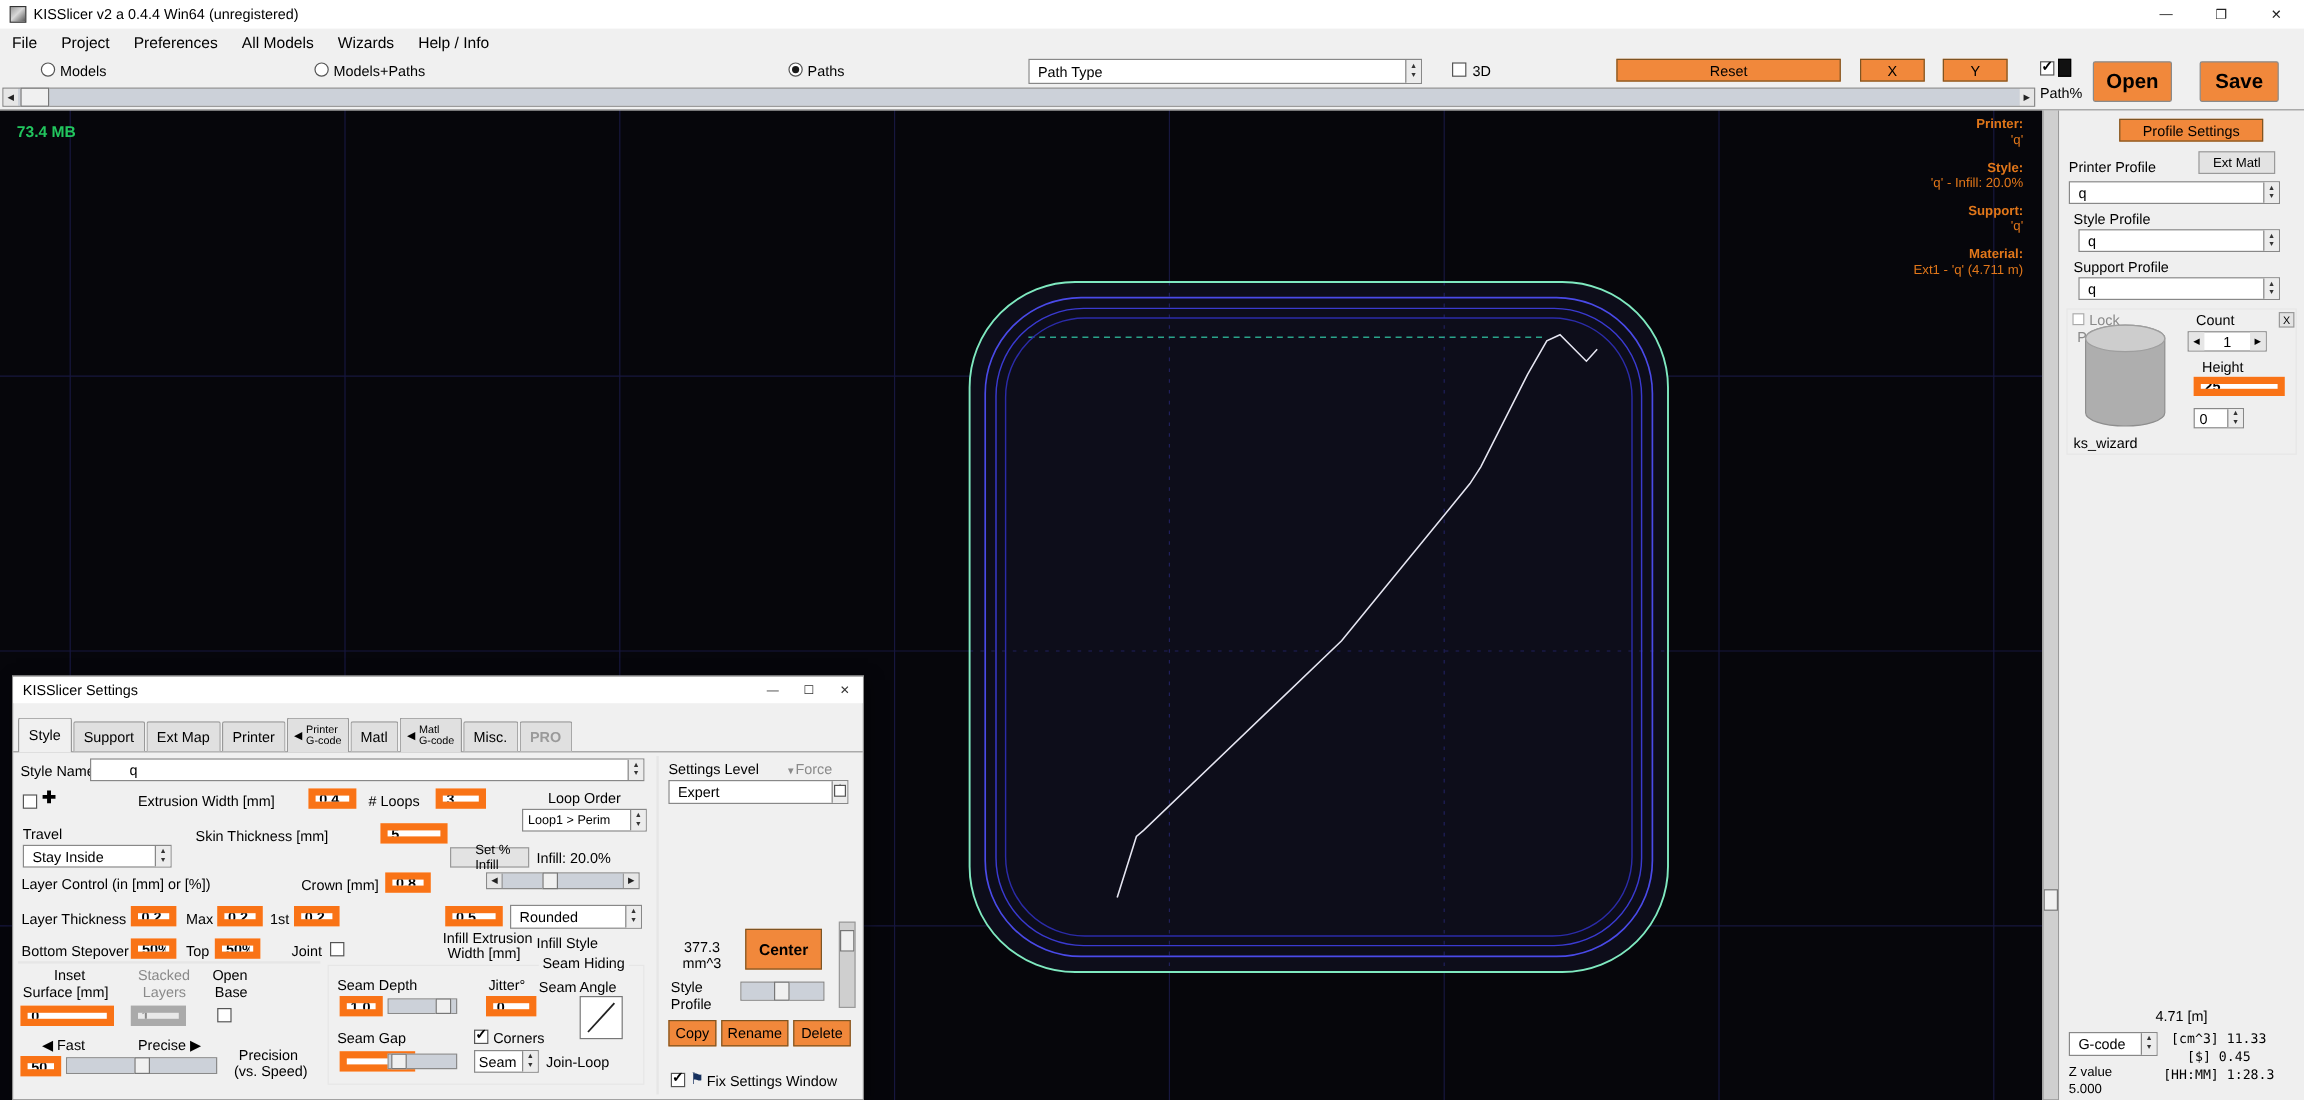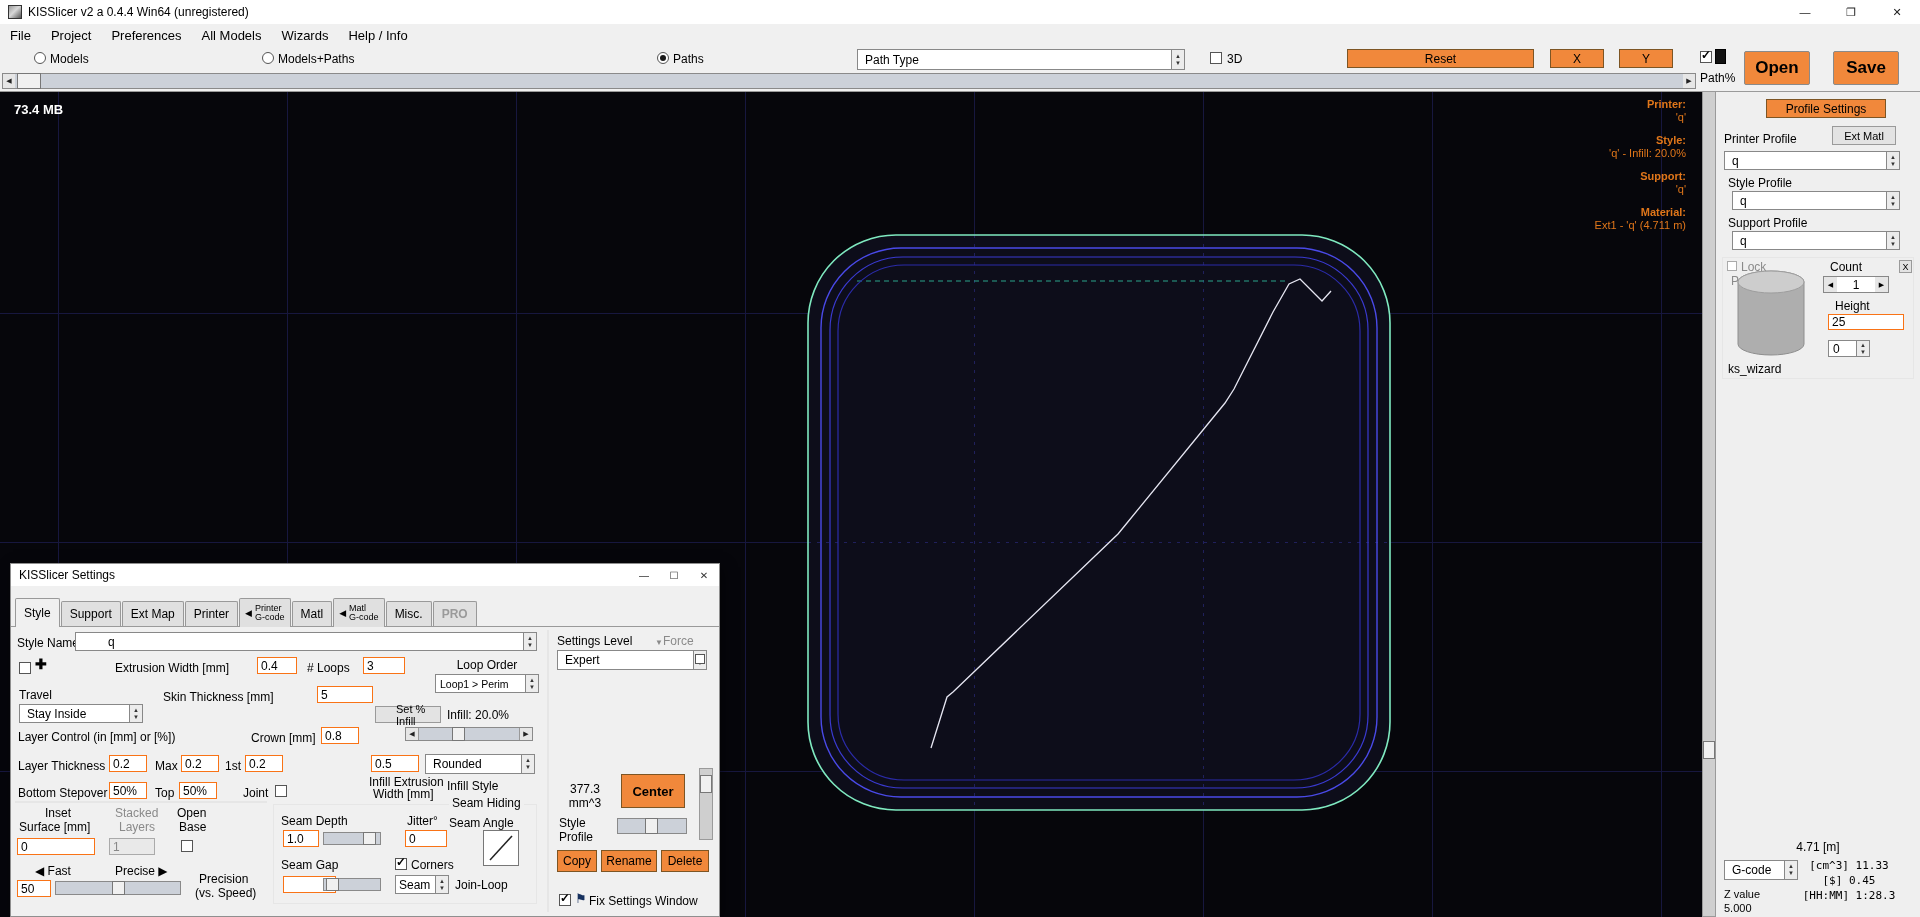--- a/index.html
+++ b/index.html
@@ -1,22 +1,22 @@
 <!DOCTYPE html>
 <html><head>
 <meta charset="utf-8">
 <style>
   * { margin:0; padding:0; box-sizing:border-box; }
   html,body { width:1920px; height:917px; overflow:hidden; background:#f0f0f0;
               font-family:"Liberation Sans",sans-serif; font-size:12px; color:#000; }
   .lb { position:absolute; font-size:12px; white-space:nowrap; }
   .s11 { font-size:11px; }
   .gray { color:#8a8a8a; }
-  .inp { position:absolute; background:#fff; border:1px solid #f97316; font-size:12px;
-         font-family:inherit; padding:0 3px; outline:none; }
+  .inp { position:absolute; background:#fff; border:6px solid #f97316; font-size:12px;
+         font-family:inherit; padding:0 3px; outline:none;font-weight:bold; }
   .inp.dis { background:#e9e9e9; color:#888; border-color:#aaa; }
   .btn { position:absolute; background:#e3e3e3; border:1px solid #9a9a9a; display:flex;
          align-items:center; justify-content:center; font-size:12px; cursor:default; }
   .btn-orange { background:#f1883b; border:1px solid #7d5524; }
   .big-btn { font-size:17px; font-weight:bold; background:#f1883b; border:1px solid #8a8a8a; border-radius:2px; }
   .combo { position:absolute; background:#fff; border:1px solid #888; display:flex; align-items:stretch; }
   .combo-text { flex:1; padding-left:7px; display:flex; align-items:center; white-space:nowrap; overflow:hidden; }
   .combo-spin { width:13px; border-left:1px solid #888; background:#ececec; display:flex;
                 flex-direction:column; align-items:center; justify-content:center; font-size:6px; line-height:7px; color:#333; }
   .cb { position:absolute; width:12px; height:12px; background:#fff; border:1px solid #555; }
@@ -41,21 +41,21 @@
   .win-btns { margin-left:auto; display:flex; height:100%; }
   .win-btn { width:46px; height:100%; display:flex; align-items:center; justify-content:center; font-size:11px; color:#222; }
   .menubar { position:absolute; left:0; top:24px; width:1920px; height:22px; background:#f0f0f0;
              display:flex; align-items:center; z-index:40; }
   .menu-item { padding:0 10px; font-size:13px; }
   .toolbar { position:absolute; left:0; top:46px; width:1920px; height:46px; background:#f0f0f0;
              border-bottom:1px solid #9a9a9a; z-index:30; }
 
   
   .viewport { position:absolute; left:0; top:90px; width:1702px; height:827px; background:#06060b; overflow:hidden; z-index:10; }
-  .vp-mem { position:absolute; left:14px; top:12px; color:#ffffff; font-weight:bold; font-size:13px;text-align:center; }
+  .vp-mem { position:absolute; left:14px; top:12px; color:#22c55e; font-weight:bold; font-size:13px;text-align:center; }
   .vp-info { position:absolute; right:16px; top:8px; text-align:right; color:#e0761a; font-size:11px; line-height:13px; }
   .vp-info .bold { font-weight:bold; }
   .vp-info .gapline { height:10px; }
   .vp-scroll { position:absolute; left:1702px; top:90px; width:14px; height:827px; z-index:15; }
 
   
   .sidebar { position:absolute; left:1716px; top:90px; width:204px; height:827px; background:#efefef; z-index:20; }
 
   
   .settings-win { position:absolute; left:10px; top:563px; width:710px; height:354px; background:#f0f0f0;

